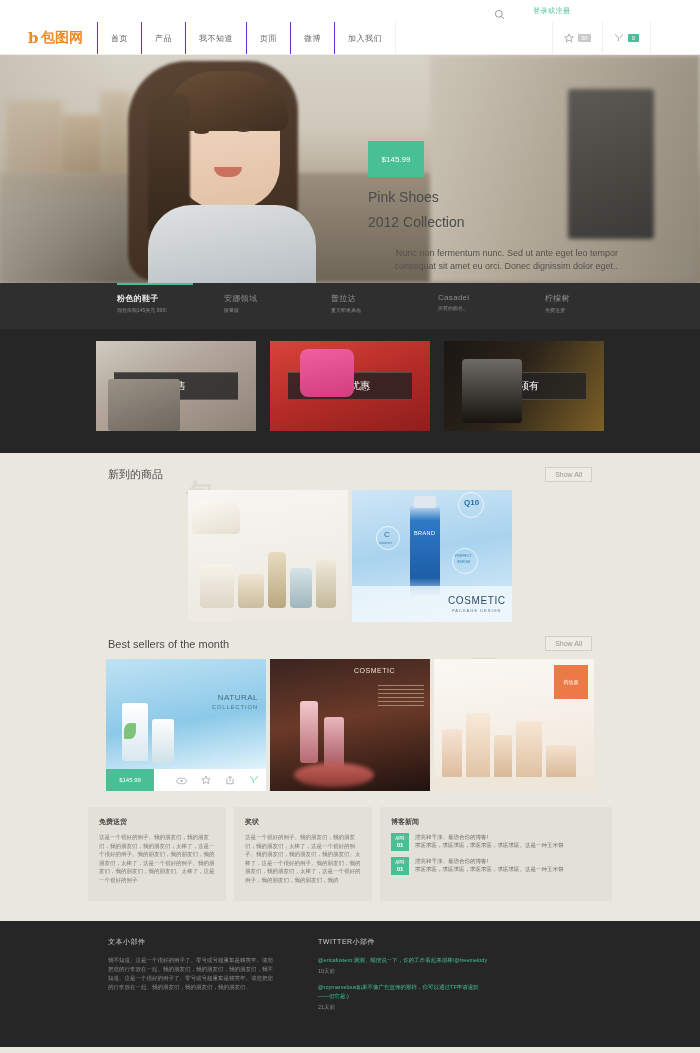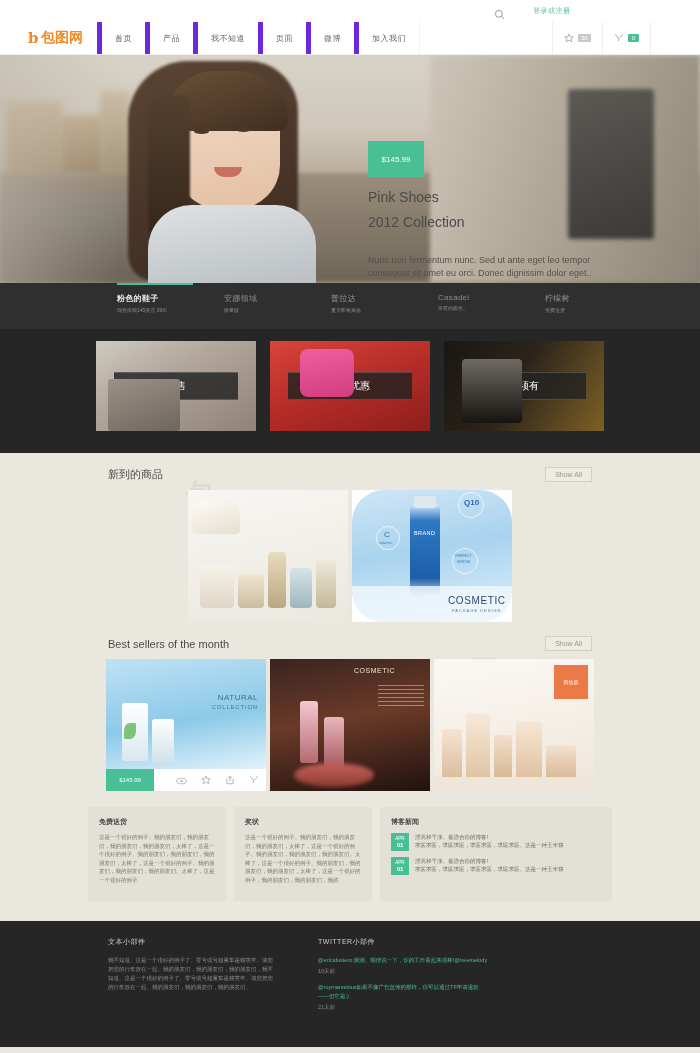--- a/index.html
+++ b/index.html
@@ -26,21 +26,21 @@
   .logo { display:flex; align-items:center; padding-left:28px; padding-right:14px; }
   .logo-b {
     width:13px; height:15px; color:#f08a24; font-size:15px; font-weight:bold;
     line-height:15px; font-family:"DejaVu Serif", serif;
   }
   .logo-txt { font-size:14px; color:#f08a24; font-weight:bold; letter-spacing:0px; }
   .nav { display:flex; align-items:stretch; }
   .nav-item {
     display:flex; align-items:center; padding:0 13px;
     font-size:8px; color:#5f5f5f; letter-spacing:.5px;
-    border-left:5px solid #6d28d9;
+    border-left:1px solid #6d28d9;
   }
   .nav-item:last-child { border-right:1px solid #f3f1ed; }
   .header-right { margin-left:auto; display:flex; align-items:stretch; }
   .hr-cell {
     display:flex; align-items:center; gap:4px; padding:0 11px;
     border-left:1px solid #f0eeea;
   }
   .hr-cell:last-child { border-right:1px solid #f0eeea; margin-right:49px; }
   .badge-grey {
     background:#c9c9c9; color:#fff; font-size:6px; padding:1px 3px; border-radius:1px;
@@ -92,21 +92,21 @@
   .hero-left-fade { position:absolute; left:0; top:0; width:120px; height:228px;
                     background:linear-gradient(90deg, rgba(190,182,168,.55), rgba(190,182,168,0)); }
 
   .hero-content { position:absolute; left:368px; top:86px; width:260px; }
   .price-tag {
     width:56px; height:36px; background:#49bf95; color:#fff;
     font-size:8px; display:flex; align-items:center; justify-content:center;
     margin-bottom:8px;
   }
   .hero-h1 { font-size:14px; color:#4a4a4a; line-height:25px; font-weight:normal; }
-  .hero-p { font-size:9px; color:#55514c; line-height:13px; margin-top:19px; width:250px; }
+  .hero-p { font-size:9px; color:#55514c; line-height:13px; margin-top:12px; width:250px;text-align:right; }
   .hero-actions { display:flex; gap:2px; margin-top:11px; }
   .ha-btn {
     width:21px; height:18px; background:rgba(255,255,255,.72);
     display:flex; align-items:center; justify-content:center;
   }
 
   
   .catstrip { background:#2f2f2f; height:46px; position:relative; }
   .cat-accent { position:absolute; left:117px; top:0; width:76px; height:2px; background:#49bf95; }
   .cats { display:flex; padding-left:117px; padding-top:10px; }
@@ -153,21 +153,21 @@
   .ptag { width:48px; height:22px; background:#49bf95; color:#fff; font-size:6px;
           display:flex; align-items:center; justify-content:center; }
   .pname { font-size:8px; color:#4a4a4a; padding-left:20px; }
   .pacts { display:flex; align-items:center; gap:14px; padding-left:22px; }
 
   
   .art-bottles { background:linear-gradient(170deg,#f4f2ee,#e6e2da); }
   .bt { position:absolute; bottom:16px; border-radius:5px 5px 3px 3px; }
   .art-cream { background:linear-gradient(170deg,#f7f6f2,#ece8e0); }
   .jar { position:absolute; bottom:14px; border-radius:4px; }
-  .art-blue { background:linear-gradient(170deg,#cfe6f6 0%, #a9d3ee 45%, #dff0fb 100%);border-radius:32px; }
+  .art-blue { background:linear-gradient(170deg,#cfe6f6 0%, #a9d3ee 45%, #dff0fb 100%); }
   .art-natural { background:linear-gradient(170deg,#bfe2f4 0%, #8cc9e8 55%, #e2f3fb 100%); }
   .art-dark { background:linear-gradient(170deg,#3a2420 0%, #6b3a28 45%, #20120f 100%); }
   .art-beige { background:linear-gradient(170deg,#fbf8f4,#efe6da); }
   .lbl-sm { position:absolute; font-size:6px; color:#fff; }
 
   
   .infowrap { display:flex; justify-content:center; gap:8px; padding:16px 0 20px 0; background:#eae7de; }
   .ibox { background:#e3e0d7; padding:10px 11px; }
   .ibox.w1 { width:138px; height:94px; }
   .ibox.w2 { width:138px; height:94px; }

